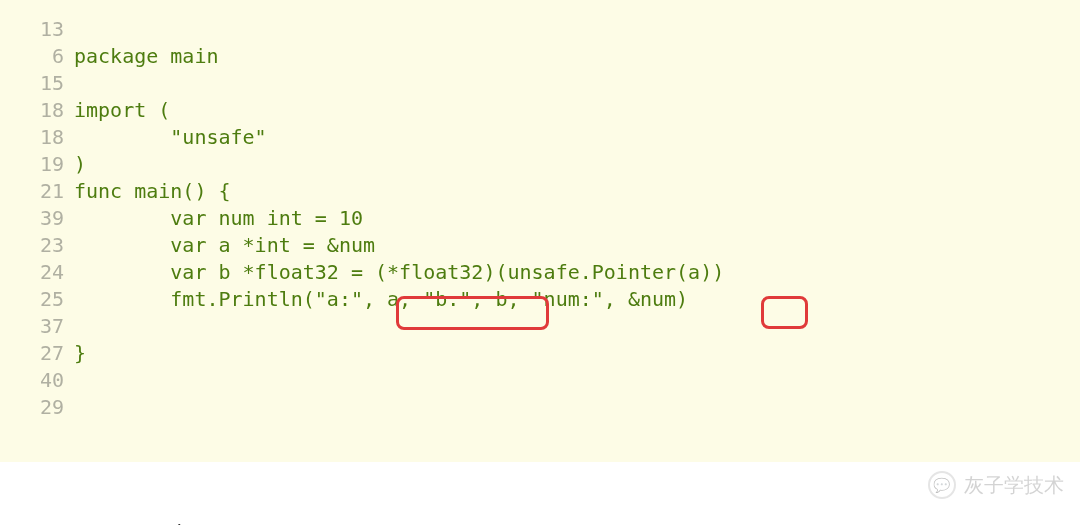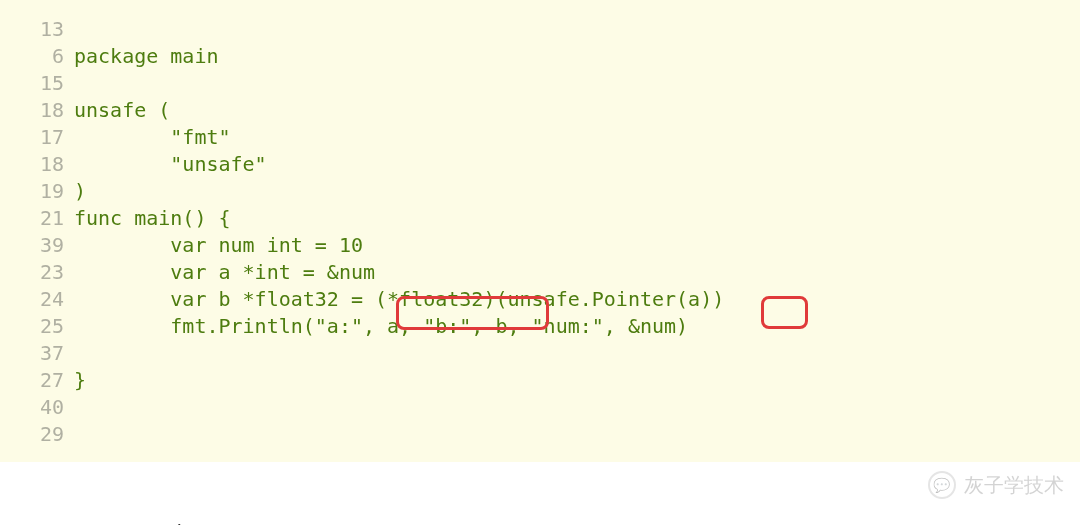--- a/index.html
+++ b/index.html
@@ -92,25 +92,21 @@
   <div class="line">
     <span class="gutter">6</span>
     <span class="code">package main</span>
   </div>
   <div class="line">
     <span class="gutter">15</span>
     <span class="code"></span>
   </div>
   <div class="line">
     <span class="gutter">18</span>
-    <span class="code">unsafe (</span>
-  </div>
-  <div class="line">
-    <span class="gutter">17</span>
-    <span class="code">        "fmt"</span>
+    <span class="code">import (</span>
   </div>
   <div class="line">
     <span class="gutter">18</span>
     <span class="code">        "unsafe"</span>
   </div>
   <div class="line">
     <span class="gutter">19</span>
     <span class="code">)</span>
   </div>
   <div class="line">

